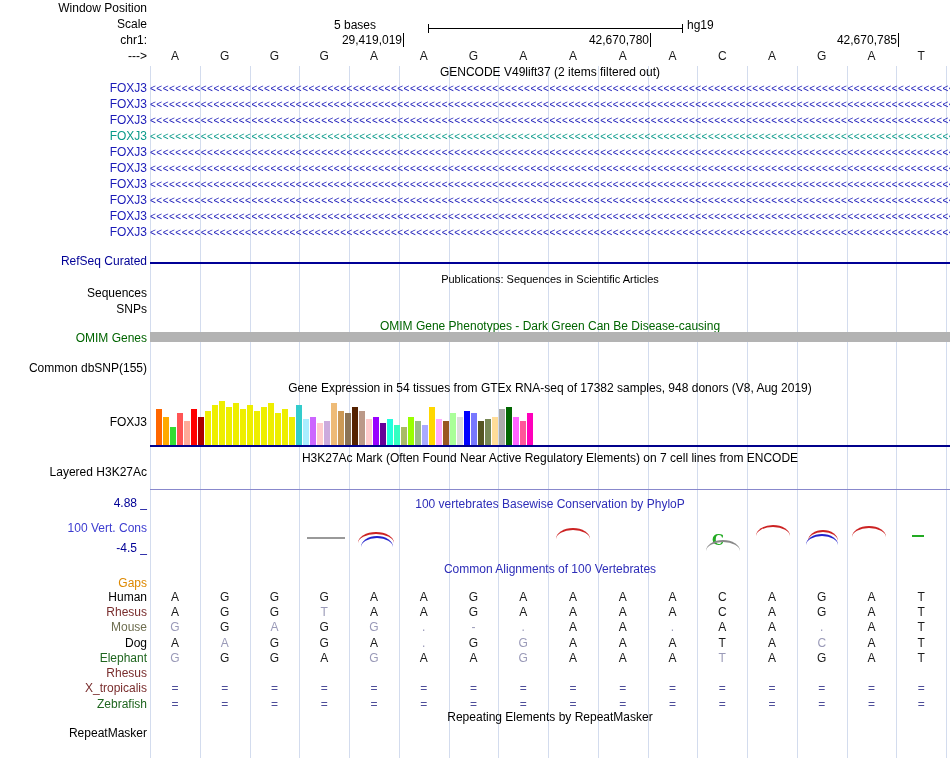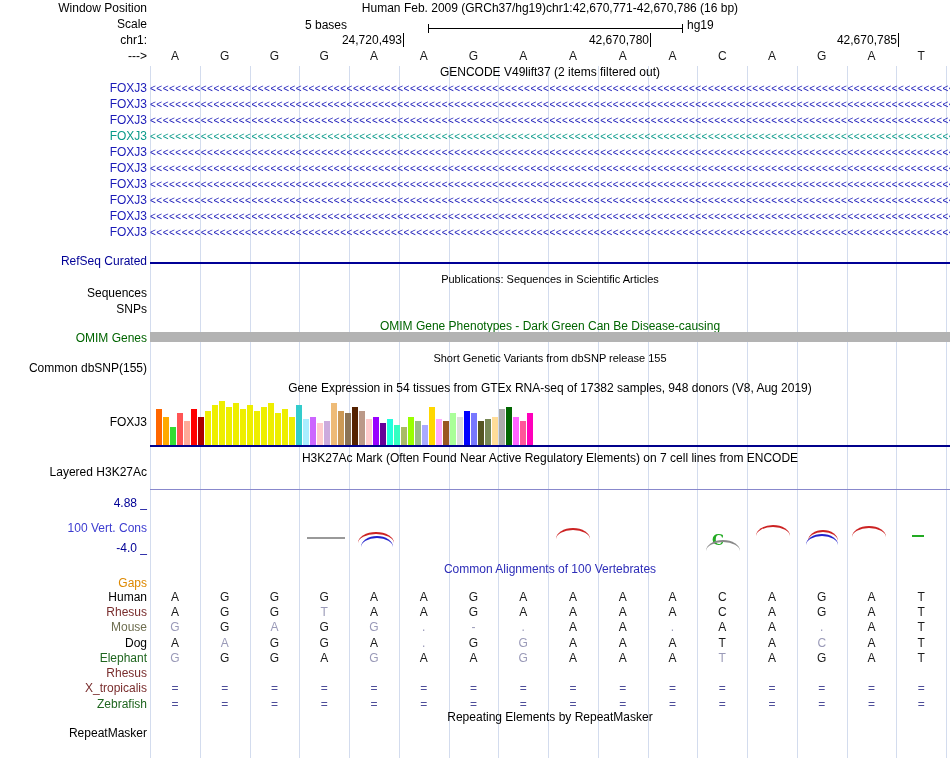--- a/index.html
+++ b/index.html
@@ -38,21 +38,21 @@
       <div class="guide" style="left: 498px;"></div>
       <div class="guide" style="left: 548px;"></div>
       <div class="guide" style="left: 598px;"></div>
       <div class="guide" style="left: 648px;"></div>
       <div class="guide" style="left: 697px;"></div>
       <div class="guide" style="left: 747px;"></div>
       <div class="guide" style="left: 797px;"></div>
       <div class="guide" style="left: 847px;"></div>
       <div class="guide" style="left: 896px;"></div>
       <div class="guide" style="left: 946px;"></div>
-      <div class="tick-lbl" style="top: 34px; left: 294px;"><span>24,720,493</span></div>
+      <div class="tick-lbl" style="top: 34px; left: 294px;"><span>29,419,019</span></div>
       <div class="tick-lbl" style="top: 34px; left: 541px;"><span>42,670,780</span></div>
       <div class="tick-lbl" style="top: 34px; left: 789px;"><span>42,670,785</span></div>
       <div class="base-cell" style="top: 50px; left: 165px;">A</div>
       <div class="base-cell" style="top: 50px; left: 214.75px;">G</div>
       <div class="base-cell" style="top: 50px; left: 264.5px;">G</div>
       <div class="base-cell" style="top: 50px; left: 314.25px;">G</div>
       <div class="base-cell" style="top: 50px; left: 364px;">A</div>
       <div class="base-cell" style="top: 50px; left: 413.75px;">A</div>
       <div class="base-cell" style="top: 50px; left: 463.5px;">G</div>
       <div class="base-cell" style="top: 50px; left: 513.25px;">A</div>
@@ -265,53 +265,50 @@
       <div class="base-cell eqc" style="top: 698px; left: 612.75px;">=</div>
       <div class="base-cell eqc" style="top: 698px; left: 662.5px;">=</div>
       <div class="base-cell eqc" style="top: 698px; left: 712.25px;">=</div>
       <div class="base-cell eqc" style="top: 698px; left: 762px;">=</div>
       <div class="base-cell eqc" style="top: 698px; left: 811.75px;">=</div>
       <div class="base-cell eqc" style="top: 698px; left: 861.5px;">=</div>
       <div class="base-cell eqc" style="top: 698px; left: 911.25px;">=</div>
     </div>
 
   <div class="left-lbl" style="top:2px">Window Position</div>
-  <div class="title" style="top:2px">
-    <span>Human Feb. 2009 (GRCh37/hg19)</span><span class="a" style="display:inline-block;width:26px"></span><span>chr1:42,670,771-42,670,786 (16 bp)</span>
-  </div>
 
   <div class="left-lbl" style="top:18px">Scale</div>
-  <div class="a" style="top:18px;left:305px;width:100px;text-align:left">5 bases</div>
+  <div class="a" style="top:18px;left:305px;width:100px;text-align:center">5 bases</div>
   <div class="a" style="top:24px;left:428px;width:253px;height:9px;border-left:1px solid #000;border-right:1px solid #000">
     <div class="a" style="top:4px;left:0;right:0;height:1px;background:#000"></div>
   </div>
   <div class="a" style="top:18px;left:687px">hg19</div>
 
   <div class="left-lbl" style="top:34px">chr1:</div>
   <div class="left-lbl" style="top:50px">---&gt;</div>
 
   <div class="title" style="top:66px">GENCODE V49lift37 (2 items filtered out)</div>
   <div class="title small" style="top:273px">Publications: Sequences in Scientific Articles</div>
   <div class="title" style="top:320px;color:#006400">OMIM Gene Phenotypes - Dark Green Can Be Disease-causing</div>
-  <div class="title small" style="top:352px">Short Genetic Variants from dbSNP release 155</div>
   <div class="title" style="top:382px">Gene Expression in 54 tissues from GTEx RNA-seq of 17382 samples, 948 donors (V8, Aug 2019)</div>
   <div class="title" style="top:452px">H3K27Ac Mark (Often Found Near Active Regulatory Elements) on 7 cell lines from ENCODE</div>
+  <div class="title" style="top:498px;color:#2d2db8">100 vertebrates Basewise Conservation by PhyloP</div>
   <div class="title" style="top:563px;color:#2d2db8">Common Alignments of 100 Vertebrates</div>
   <div class="title" style="top:711px">Repeating Elements by RepeatMasker</div>
 
   <div class="left-lbl" style="top:255px;color:#000096">RefSeq Curated</div>
   <div class="left-lbl" style="top:287px">Sequences</div>
   <div class="left-lbl" style="top:303px">SNPs</div>
   <div class="left-lbl" style="top:332px;color:#006400">OMIM Genes</div>
   <div class="left-lbl" style="top:362px">Common dbSNP(155)</div>
   <div class="left-lbl" style="top:416px">FOXJ3</div>
   <div class="left-lbl" style="top:466px">Layered H3K27Ac</div>
   <div class="left-lbl" style="top:497px;color:#000096">4.88 _</div>
   <div class="left-lbl" style="top:522px;color:#3c3cd0">100 Vert. Cons</div>
-  <div class="left-lbl" style="top:542px;color:#000096">-4.0 _</div>
+  <div class="left-lbl" style="top:542px;color:#000096">-4.5 _</div>
   <div class="left-lbl" style="top:577px;color:#dd8800">Gaps</div>
   <div class="left-lbl" style="top:727px">RepeatMasker</div>
 
   <div class="hline" style="top:262px;height:2px;background:#000096"></div>
   <div class="hline" style="top:332px;height:10px;background:#b3b3b3"></div>
   <div class="hline" style="top:445px;height:2px;background:#00008b"></div>
   <div class="hline" style="top:489px;height:1px;background:#8888cc"></div>
 
 </div>
 

